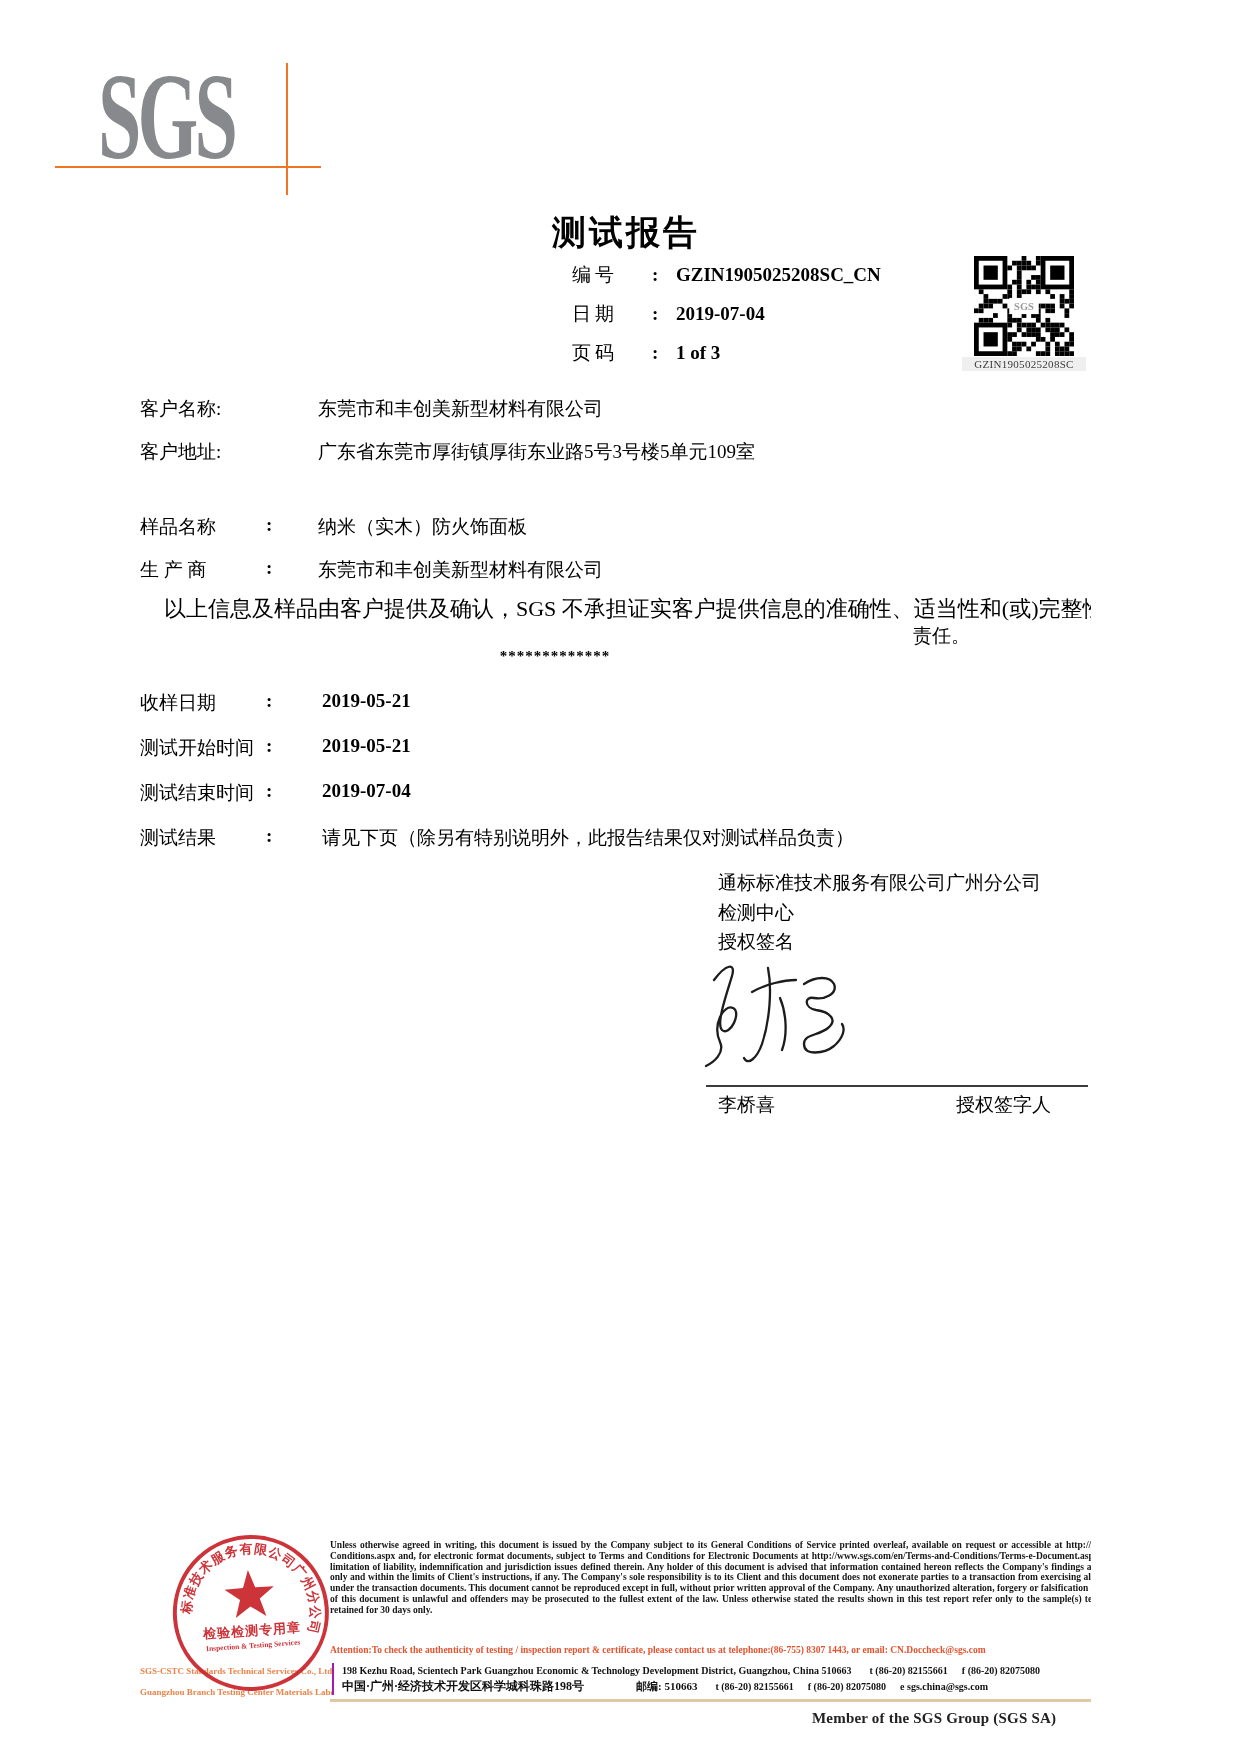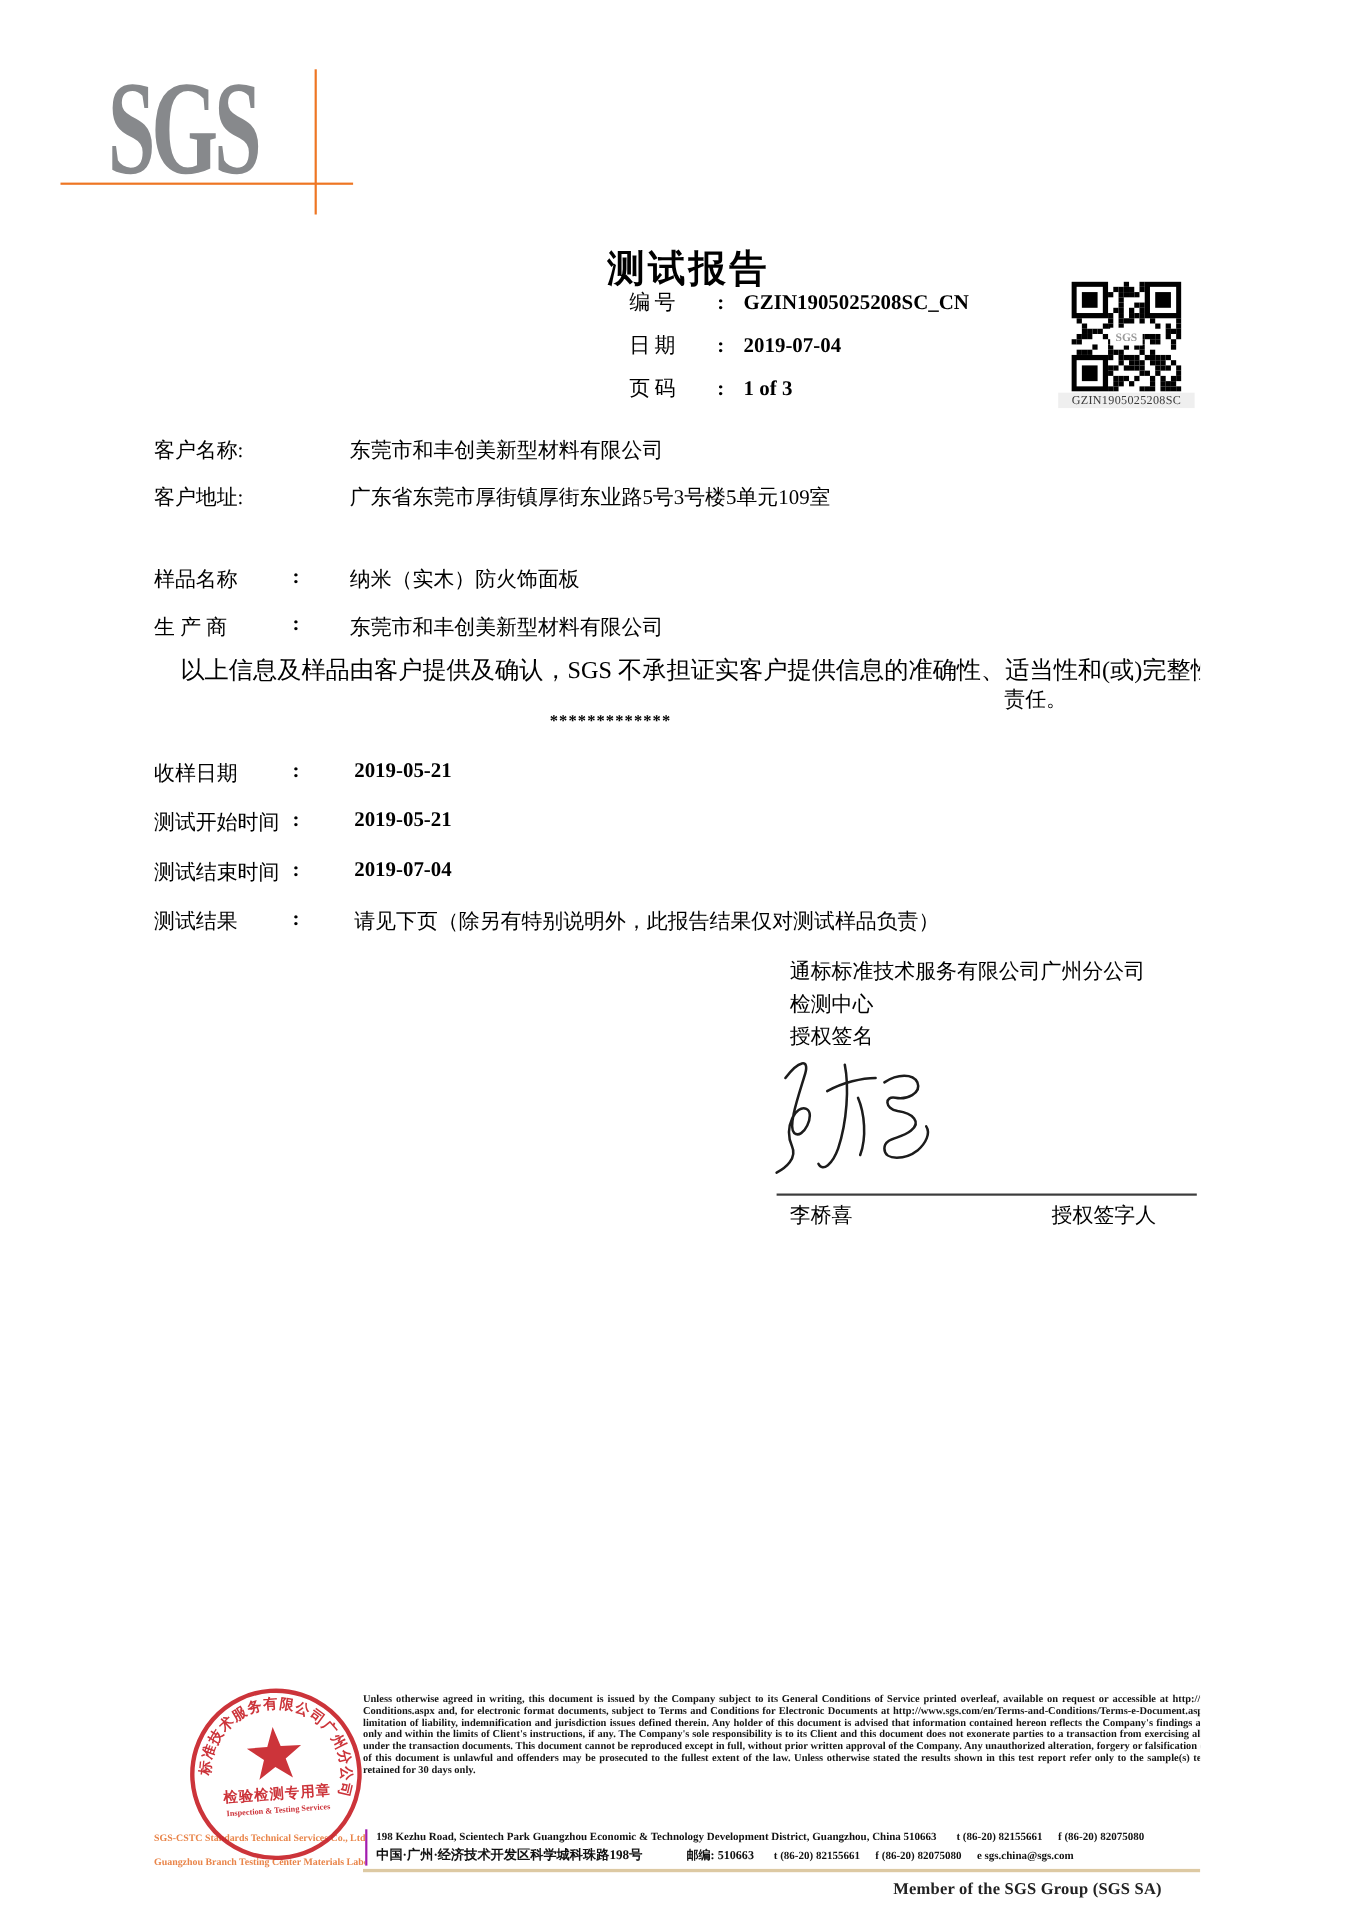--- a/index.html
+++ b/index.html
@@ -7,21 +7,21 @@
         font-family:Liberation Serif, serif;color:#000;}
   .abs{position:absolute;}
 
   
   .logo-text{left:98px;top:56px;font-size:122px;font-weight:bold;color:#87898c;line-height:1;
              letter-spacing:-6px;transform:scaleX(0.64);transform-origin:left top;}
   .logo-hline{left:55px;top:166px;width:266px;height:2px;background:#ee7623;}
   .logo-vline{left:286px;top:63px;width:2px;height:132px;background:#ee7623;}
 
   
-  .title{left:552px;top:210px;font-size:34px;font-weight:bold;letter-spacing:3px;margin-top:11px;}
+  .title{left:552px;top:210px;font-size:34px;font-weight:bold;letter-spacing:3px;}
   .hrow{position:absolute;left:572px;font-size:19px;white-space:nowrap;}
   .hlabel{display:inline-block;width:80px;letter-spacing:4px;}
   .hcolon{display:inline-block;width:24px;font-weight:bold;}
   .hvalue{font-weight:bold;}
 
   
   .qr{left:974px;top:256px;}
   .qr-caption{left:962px;top:357px;width:124px;text-align:center;font-size:11px;color:#3a3a3a;
               background:#efefef;letter-spacing:0.3px;padding:1px 0;}
 
@@ -51,21 +51,21 @@
 
   .legal{left:330px;top:1540px;width:877px;font-size:9.5px;line-height:10.8px;font-weight:bold;
          color:#161616;text-align:justify;}
   .attention{left:330px;top:1645px;width:700px;font-size:9.5px;line-height:11px;font-weight:bold;color:#e4532f;}
   .addr-block{left:332px;top:1663px;width:880px;border-left:2px solid #a21caf;padding-left:8px;z-index:3;background:#fff;}
   .addr-row{display:flex;align-items:baseline;white-space:nowrap;font-weight:bold;color:#111;}
   .addr-row1{font-size:10px;line-height:15px;}
   .addr-row2{font-size:10px;line-height:17px;}
   .seg{margin-right:14px;}
   .seg-addr-en{margin-right:18px;}
-  .seg-addr-cn{font-size:12px;margin-right:4px;}
+  .seg-addr-cn{font-size:12px;margin-right:16px;}
   .seg-post{margin-left:36px;margin-right:18px;font-size:11px;}
   .tan-line{left:330px;top:1699px;width:878px;height:3px;background:#ddc9a3;}
   .member{left:812px;top:1710px;font-size:15px;font-weight:bold;color:#222;letter-spacing:0.2px;}
 </style>
 </head>
 <body>
 
 <div id="page">
 
   <div class="abs logo-text">SGS</div>
@@ -309,20 +309,21 @@
       <text font-size="13" font-weight="bold" fill="#c9252c" letter-spacing="1">
         <textPath href="#stamp-arc" startOffset="25%" text-anchor="middle">通标标准技术服务有限公司广州分公司</textPath>
       </text>
       <polygon fill="#c9252c" points="81,38 87.1,55.6 105.7,56 90.9,67.2 96.3,85 81,74.4 65.7,85 71.1,67.2 56.3,56 74.9,55.6"></polygon>
       <text x="81" y="103" text-anchor="middle" font-size="13" font-weight="bold" fill="#c9252c" letter-spacing="1">检验检测专用章</text>
       <text x="81" y="116" text-anchor="middle" font-size="7.5" font-weight="bold" fill="#c9252c">Inspection &amp; Testing Services</text>
     </svg>
   </div>
 
   <div class="abs legal">Unless otherwise agreed in writing, this document is issued by the Company subject to its General Conditions of Service printed overleaf, available on request or accessible at http://www.sgs.com/en/Terms-and-Conditions.aspx and, for electronic format documents, subject to Terms and Conditions for Electronic Documents at http://www.sgs.com/en/Terms-and-Conditions/Terms-e-Document.aspx. Attention is drawn to the limitation of liability, indemnification and jurisdiction issues defined therein. Any holder of this document is advised that information contained hereon reflects the Company's findings at the time of its intervention only and within the limits of Client's instructions, if any. The Company's sole responsibility is to its Client and this document does not exonerate parties to a transaction from exercising all their rights and obligations under the transaction documents. This document cannot be reproduced except in full, without prior written approval of the Company. Any unauthorized alteration, forgery or falsification of the content or appearance of this document is unlawful and offenders may be prosecuted to the fullest extent of the law. Unless otherwise stated the results shown in this test report refer only to the sample(s) tested and such sample(s) are retained for 30 days only.</div>
+  <div class="abs attention">Attention:To check the authenticity of testing / inspection report &amp; certificate, please contact us at telephone:(86-755) 8307 1443, or email: CN.Doccheck@sgs.com</div>
 
   <div class="abs addr-block">
     <div class="addr-row addr-row1">
       <span class="seg seg-addr-en">198 Kezhu Road, Scientech Park Guangzhou Economic &amp; Technology Development District, Guangzhou, China 510663</span>
       <span class="seg">t (86-20) 82155661</span>
       <span class="seg">f (86-20) 82075080</span>
 
     </div>
     <div class="addr-row addr-row2">
       <span class="seg seg-addr-cn">中国·广州·经济技术开发区科学城科珠路198号</span>

